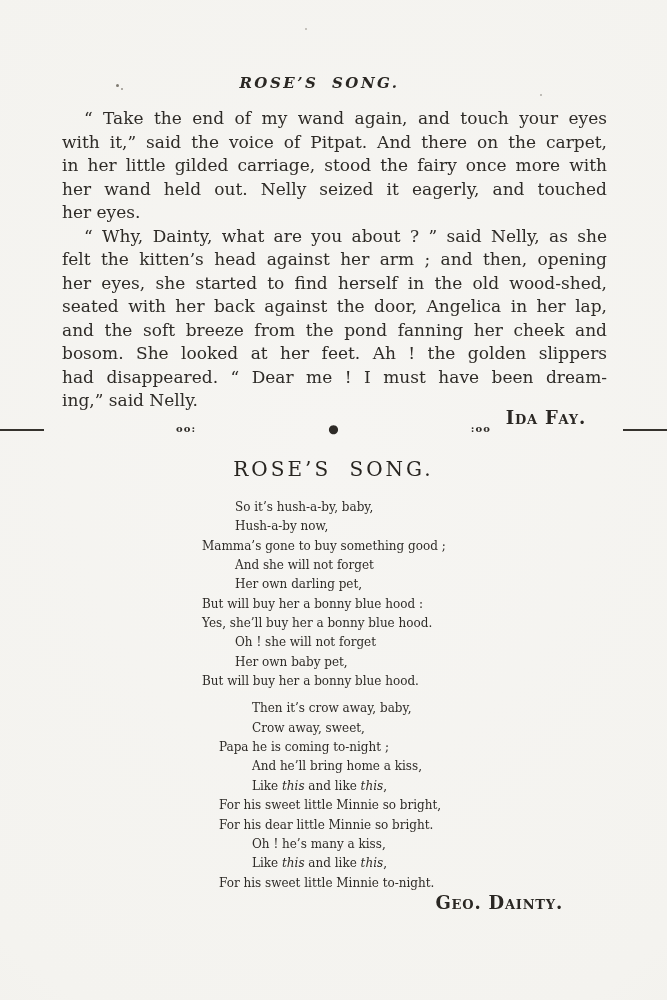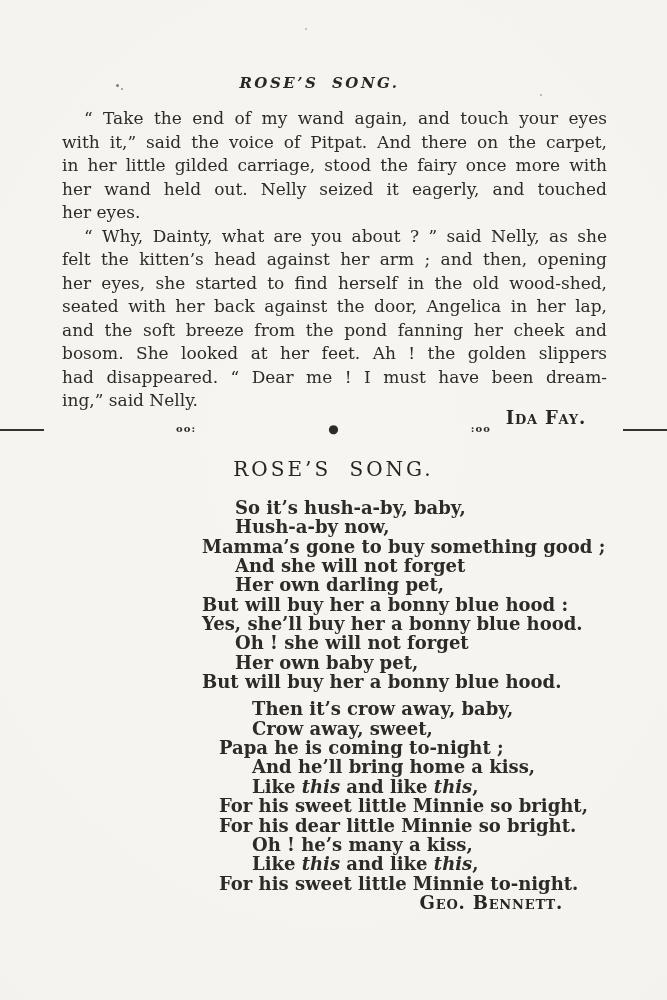--- a/index.html
+++ b/index.html
@@ -103,24 +103,23 @@
     font-size: 20px;
     letter-spacing: 3px;
     word-spacing: 9px;
     font-weight: 500;
     color: #282520;
   }
   .poem {
     position: absolute;
     top: 498px;
     left: 202px;
-    font-size: 18px;
+    font-size: 12px;
     line-height: 19.35px;
     white-space: nowrap;
-    font-weight: bold;
   }
   .stanza + .stanza { margin-top: 8px; margin-left: 17px; }
   .poem-line.indent { padding-left: 33px; }
   .poem .it { font-style: italic; }
 
   
   .speck {
     position: absolute;
     background: #575247;
     border-radius: 50%;
@@ -186,21 +185,21 @@
         <div class="poem-line indent"><span>And he’ll bring home a kiss,</span></div>
         <div class="poem-line indent"><span>Like </span><span class="it">this</span><span> and like </span><span class="it">this</span><span>,</span></div>
         <div class="poem-line"><span>For his sweet little Minnie so bright,</span></div>
         <div class="poem-line"><span>For his dear little Minnie so bright.</span></div>
         <div class="poem-line indent"><span>Oh ! he’s many a kiss,</span></div>
         <div class="poem-line indent"><span>Like </span><span class="it">this</span><span> and like </span><span class="it">this</span><span>,</span></div>
         <div class="poem-line"><span>For his sweet little Minnie to-night.</span></div>
       </div>
     </div>
 
-  <div class="attribution geo">Geo. Bennett.</div>
+  <div class="attribution geo">Geo. Dainty.</div>
 
   <span class="speck s1"></span>
   <span class="speck s2"></span>
   <span class="speck s3"></span>
   <span class="speck s4"></span>
   <span class="speck s5"></span>
 
 </div>
 
 </body></html>

